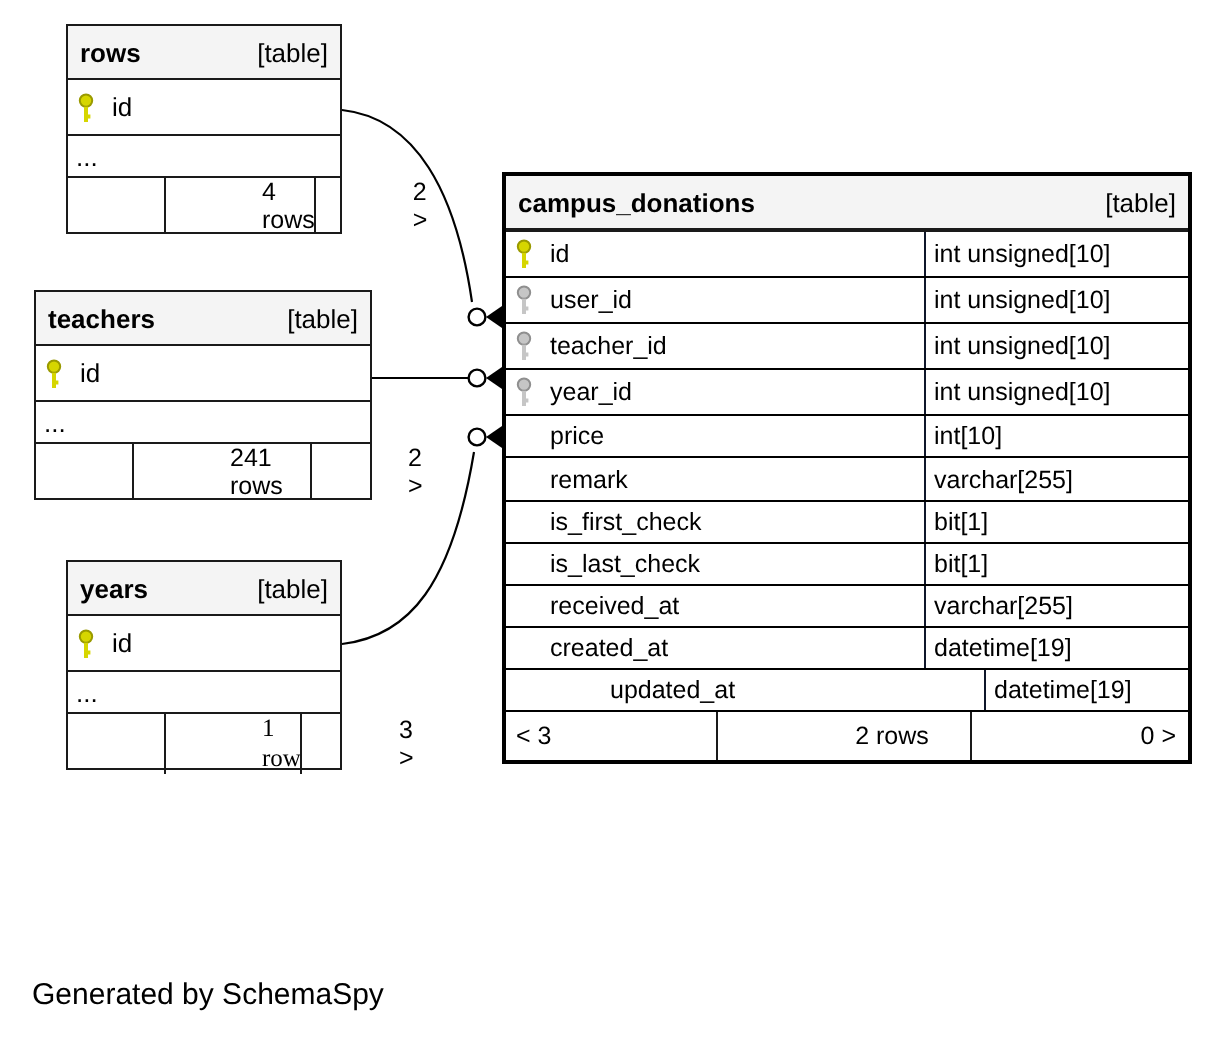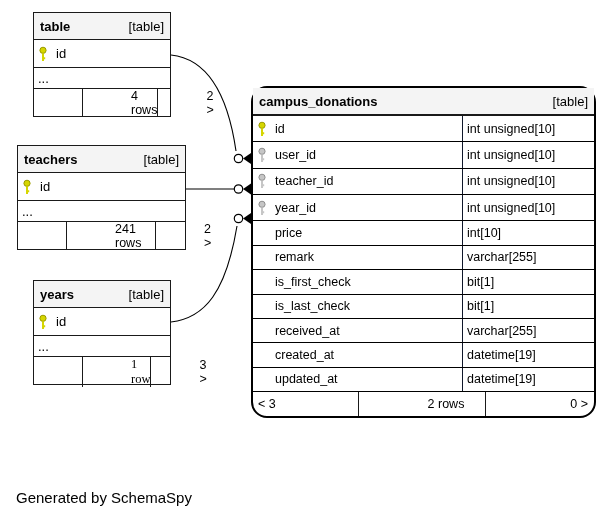--- a/index.html
+++ b/index.html
@@ -83,21 +83,21 @@
     </g>
     <g>
       <path class="rel-line" d="M171,322 C205,318 226,292 237,226"></path>
       <circle class="rel-circle" cx="238.5" cy="218.5" r="4.2"></circle>
       <path class="rel-arrow" d="M243,218.5 L251,213 L251,224 Z"></path>
     </g>
   </svg>
 
   <div class="tbox" style="left:33px;top:12px;width:138px;height:105px;">
     <div class="thead">
-      <span class="tname">table</span>
+      <span class="tname">rows</span>
       <span class="tbadge">[table]</span>
     </div>
     <div class="srow">
       <span class="keyslot pk" style="color: rgb(214, 214, 0);">
         <svg width="10" height="16" viewBox="0 0 10 16">
           <circle cx="5" cy="4.3" r="3.1" fill="currentColor" stroke="#9a9a00" stroke-width="1"></circle>
           <path d="M5,7.4 L5,15 M5,12.2 L7.2,12.2" stroke="currentColor" stroke-width="2" fill="none"></path>
         </svg>
       </span>
       <span>id</span>
@@ -147,21 +147,21 @@
       <span>id</span>
     </div>
     <div class="sdots">...</div>
     <div class="sfoot">
       <span class="fcell" style="flex:0 0 29px;"></span>
       <span class="fcell" style="flex:0 0 58px;font-family:Liberation Serif, serif;">1 row</span>
       <span class="fcell" style="flex:1 1 auto;">3 &gt;</span>
     </div>
   </div>
 
-  <div class="tbox big" style="left:251px;top:86px;width:345px;height:332px;border-radius:16px;">
+  <div class="tbox big" style="left:251px;top:86px;width:345px;height:296px;">
     <div class="thead">
       <span class="tname">campus_donations</span>
       <span class="tbadge">[table]</span>
     </div>
 
     <div class="crow">
       <span class="namecell">
         <span class="keyslot pk" style="color: rgb(214, 214, 0);">
           <svg width="10" height="16" viewBox="0 0 10 16">
             <circle cx="5" cy="4.3" r="3.1" fill="currentColor" stroke="#9a9a00" stroke-width="1"></circle>
@@ -253,21 +253,21 @@
     </div>
 
     <div class="crow">
       <span class="namecell">
         <span class="keyslot"></span>
         <span>created_at</span>
       </span>
       <span class="typecell">datetime[19]</span>
     </div>
 
-    <div class="crow" style="border-bottom:none;">
+    <div class="crow" style="border-bottom:none;margin-left:30px;">
       <span class="namecell">
         <span class="keyslot"></span>
         <span>updated_at</span>
       </span>
       <span class="typecell">datetime[19]</span>
     </div>
 
     <div class="cfoot">
       <span class="fcell fc-left">&lt; 3</span>
       <span class="fcell fc-mid">2 rows</span>

